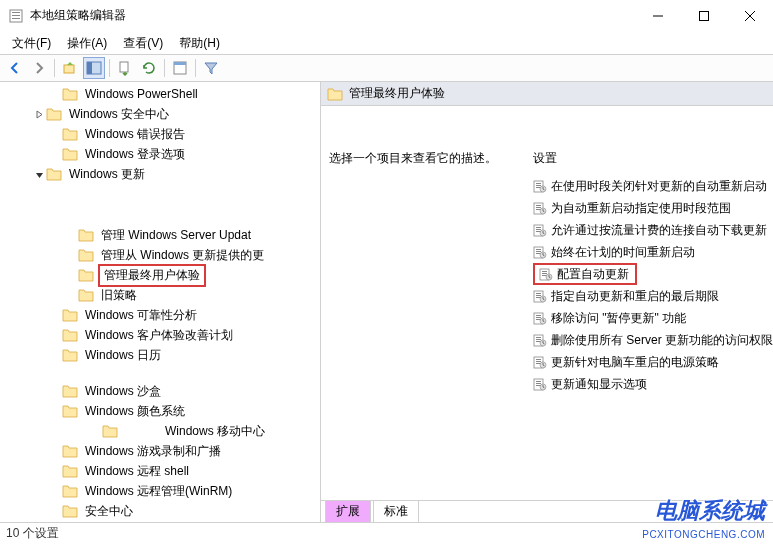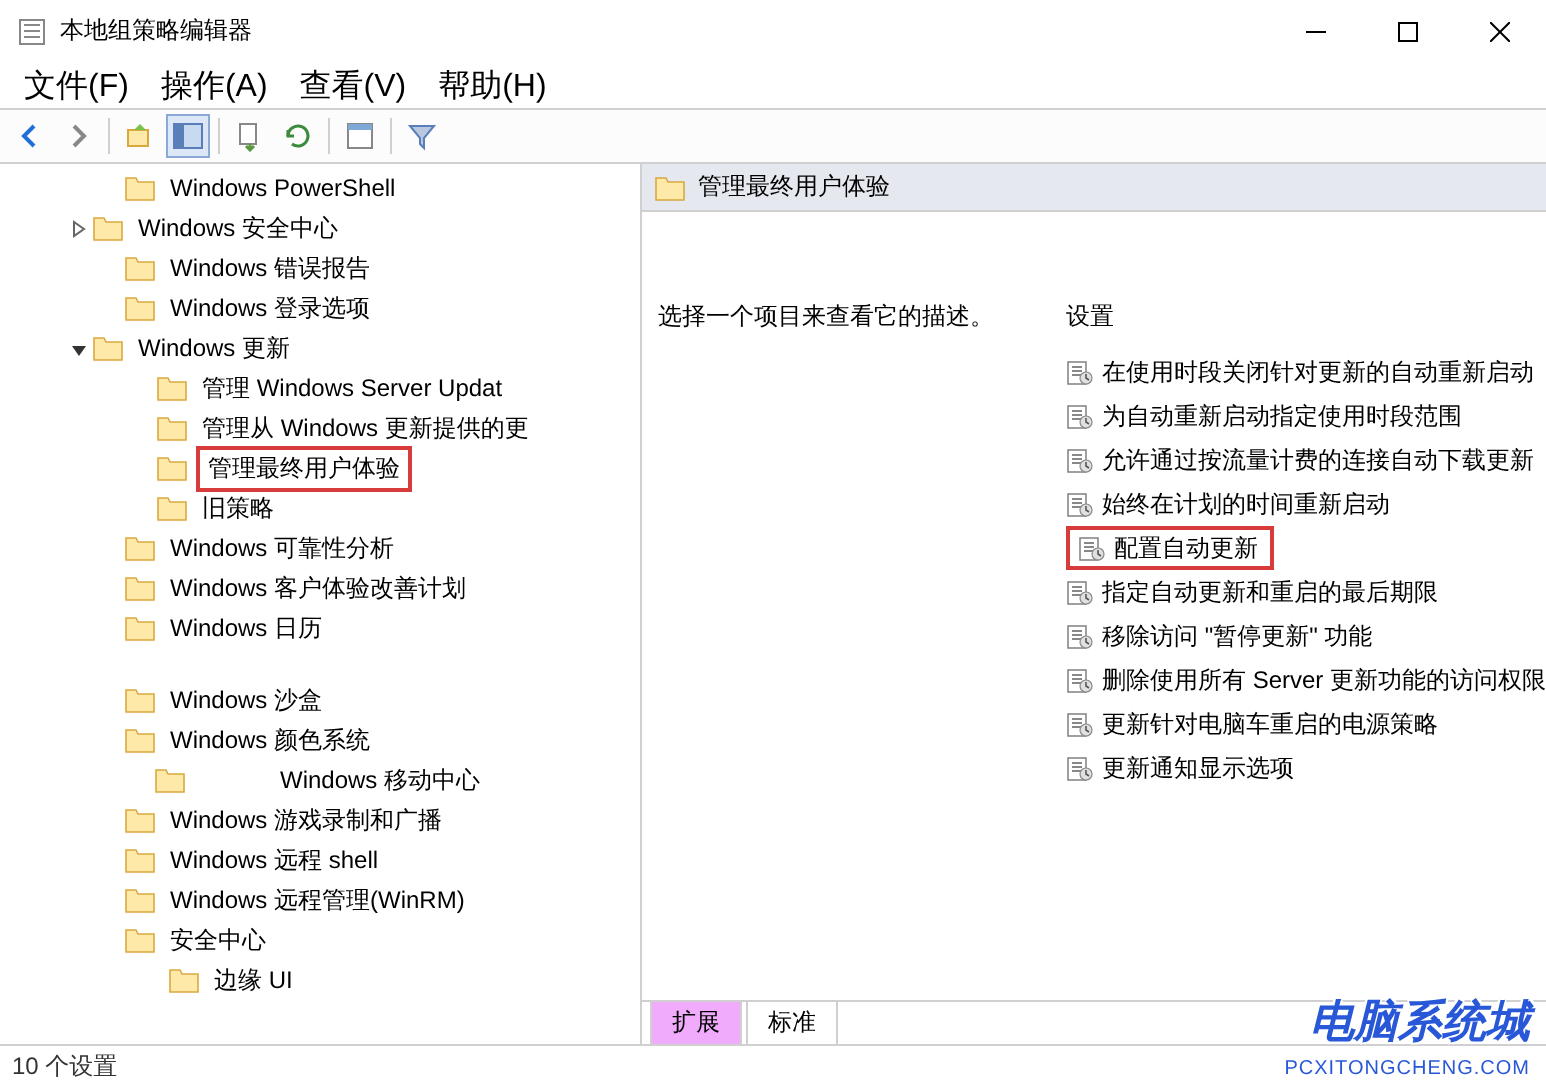--- a/index.html
+++ b/index.html
@@ -5,21 +5,21 @@
     * { margin: 0; padding: 0; box-sizing: border-box; font-family: "Microsoft YaHei", "Segoe UI", sans-serif; }
     body { background: #fff; width: 773px; height: 544px; overflow: hidden; position: relative; }
     
     .titlebar { height: 32px; display: flex; align-items: center; padding-left: 8px; border-bottom: 1px solid transparent; }
     .titlebar-icon { width: 16px; height: 16px; margin-right: 6px; }
     .titlebar-text { font-size: 12px; color: #000; }
     .titlebar-controls { margin-left: auto; display: flex; }
     .titlebar-btn { width: 46px; height: 32px; display: flex; align-items: center; justify-content: center; cursor: pointer; }
     .titlebar-btn svg { width: 10px; height: 10px; }
     
-    .menubar { height: 22px; display: flex; align-items: center; padding-left: 4px; font-size: 16px; color: #000; }
+    .menubar { height: 22px; display: flex; align-items: center; padding-left: 4px; font-size: 12px; color: #000; }
     .menu-item { padding: 2px 8px; cursor: pointer; }
     
     .toolbar { height: 28px; border-top: 1px solid #d0d0d0; border-bottom: 1px solid #d0d0d0; display: flex; align-items: center; padding: 0 4px; gap: 2px; background: #fcfcfc; }
     .tool-btn { width: 22px; height: 22px; display: flex; align-items: center; justify-content: center; cursor: pointer; border: 1px solid transparent; }
     .tool-sep { width: 1px; height: 18px; background: #d0d0d0; margin: 0 2px; }
     
     .main-area { display: flex; height: calc(100% - 32px - 22px - 28px - 22px); }
     
     .tree-panel { width: 336px; border-right: 1px solid #d0d0d0; overflow: hidden; padding-top: 2px; }
     .tree { font-size: 12px; color: #000; }
@@ -179,46 +179,46 @@
           <span class="tree-expand">
             <svg viewBox="0 0 9 9">
               <path d="M1 3 L8 3 L4.5 8 Z" fill="#333"></path>
             </svg>
           </span>
           <svg class="tree-folder" viewBox="0 0 16 14">
             <path d="M1 3 L1 13 L15 13 L15 4 L7 4 L6 2 L1 2 Z" fill="#ffe9a8" stroke="#d9a93e" stroke-width="0.8"></path>
           </svg>
           <span class="tree-label">Windows 更新</span>
         </div>
+        <div class="tree-node" style="padding-left: 64px; margin-top: 41px;">
+          <span class="tree-expand"></span>
+          <svg class="tree-folder" viewBox="0 0 16 14">
+            <path d="M1 3 L1 13 L15 13 L15 4 L7 4 L6 2 L1 2 Z" fill="#ffe9a8" stroke="#d9a93e" stroke-width="0.8"></path>
+          </svg>
+          <span class="tree-label">管理 Windows Server Updat</span>
+        </div>
         <div class="tree-node" style="padding-left: 64px;">
           <span class="tree-expand"></span>
           <svg class="tree-folder" viewBox="0 0 16 14">
             <path d="M1 3 L1 13 L15 13 L15 4 L7 4 L6 2 L1 2 Z" fill="#ffe9a8" stroke="#d9a93e" stroke-width="0.8"></path>
           </svg>
-          <span class="tree-label">管理 Windows Server Updat</span>
+          <span class="tree-label">管理从 Windows 更新提供的更</span>
         </div>
         <div class="tree-node" style="padding-left: 64px;">
           <span class="tree-expand"></span>
           <svg class="tree-folder" viewBox="0 0 16 14">
             <path d="M1 3 L1 13 L15 13 L15 4 L7 4 L6 2 L1 2 Z" fill="#ffe9a8" stroke="#d9a93e" stroke-width="0.8"></path>
           </svg>
-          <span class="tree-label">管理从 Windows 更新提供的更</span>
+          <span class="tree-label tree-highlight">管理最终用户体验</span>
         </div>
         <div class="tree-node" style="padding-left: 64px;">
           <span class="tree-expand"></span>
           <svg class="tree-folder" viewBox="0 0 16 14">
             <path d="M1 3 L1 13 L15 13 L15 4 L7 4 L6 2 L1 2 Z" fill="#ffe9a8" stroke="#d9a93e" stroke-width="0.8"></path>
           </svg>
-          <span class="tree-label tree-highlight">管理最终用户体验</span>
-        </div>
-        <div class="tree-node" style="padding-left: 64px;">
-          <span class="tree-expand"></span>
-          <svg class="tree-folder" viewBox="0 0 16 14">
-            <path d="M1 3 L1 13 L15 13 L15 4 L7 4 L6 2 L1 2 Z" fill="#ffe9a8" stroke="#d9a93e" stroke-width="0.8"></path>
-          </svg>
           <span class="tree-label">旧策略</span>
         </div>
         <div class="tree-node" style="padding-left: 48px;">
           <span class="tree-expand"></span>
           <svg class="tree-folder" viewBox="0 0 16 14">
             <path d="M1 3 L1 13 L15 13 L15 4 L7 4 L6 2 L1 2 Z" fill="#ffe9a8" stroke="#d9a93e" stroke-width="0.8"></path>
           </svg>
           <span class="tree-label">Windows 可靠性分析</span>
         </div>
         <div class="tree-node" style="padding-left: 48px;">
@@ -242,21 +242,21 @@
           </svg>
           <span class="tree-label">Windows 沙盒</span>
         </div>
         <div class="tree-node" style="padding-left: 48px;">
           <span class="tree-expand"></span>
           <svg class="tree-folder" viewBox="0 0 16 14">
             <path d="M1 3 L1 13 L15 13 L15 4 L7 4 L6 2 L1 2 Z" fill="#ffe9a8" stroke="#d9a93e" stroke-width="0.8"></path>
           </svg>
           <span class="tree-label">Windows 颜色系统</span>
         </div>
-        <div class="tree-node" style="padding-left: 23px; gap: 40px;">
+        <div class="tree-node" style="padding-left: 48px; gap: 40px;">
           <span class="tree-expand"></span>
           <svg class="tree-folder" viewBox="0 0 16 14">
             <path d="M1 3 L1 13 L15 13 L15 4 L7 4 L6 2 L1 2 Z" fill="#ffe9a8" stroke="#d9a93e" stroke-width="0.8"></path>
           </svg>
           <span class="tree-label">Windows 移动中心</span>
         </div>
         <div class="tree-node" style="padding-left: 48px;">
           <span class="tree-expand"></span>
           <svg class="tree-folder" viewBox="0 0 16 14">
             <path d="M1 3 L1 13 L15 13 L15 4 L7 4 L6 2 L1 2 Z" fill="#ffe9a8" stroke="#d9a93e" stroke-width="0.8"></path>

